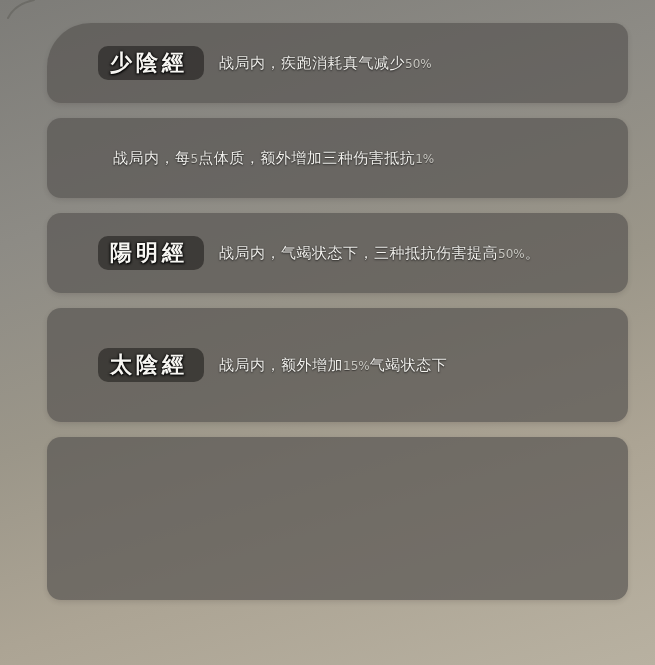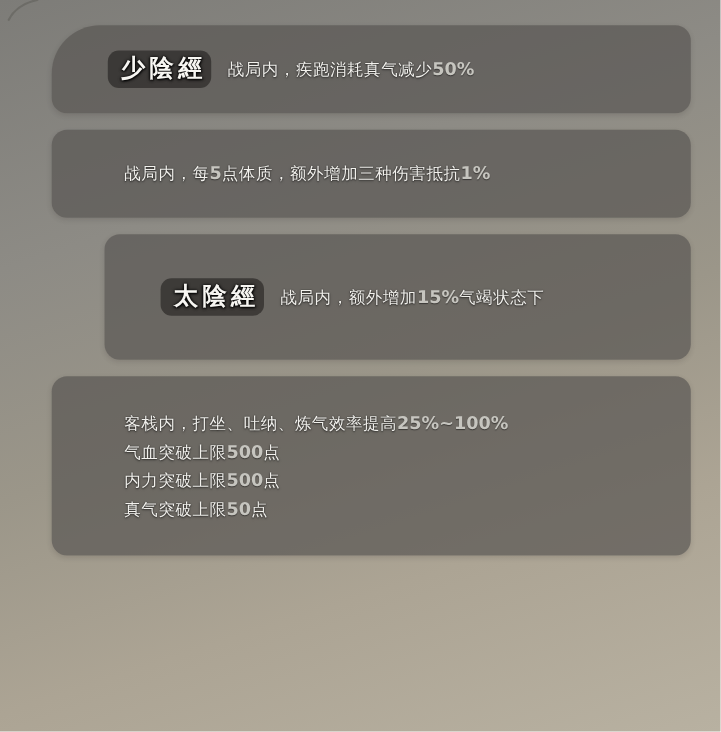--- a/index.html
+++ b/index.html
@@ -34,27 +34,27 @@
     box-sizing: border-box;
     min-height: 80px;
     background: rgba(88, 86, 82, 0.70);
     border-radius: 14px;
     display: flex;
     align-items: center;
     padding-left: 51px;
     box-shadow: 0 2px 5px rgba(40, 38, 34, 0.14);
   }
   .panel-1 { border-top-left-radius: 44px; }
-  .panel-5 { min-height: 114px; margin-left: 48px; }
+  .panel-5 { min-height: 114px; }
   .panel-6 { min-height: 163px; }
   .pill {
     flex: 0 0 auto;
     background: rgba(25, 24, 22, 0.55);
     border-radius: 10px;
-    padding: 3px 4px 5px 12px;
+    padding: 3px 16px 5px 12px;
     min-width: 60px;
     text-align: center;
     color: #f7f6f2;
     font-family: "DejaVu Serif", serif;
     font-weight: bold;
     font-size: 22px;
     line-height: 26px;
     letter-spacing: 4px;
     white-space: nowrap;
     text-shadow: 0 0 3px rgba(0,0,0,0.95), 1px 1px 2px rgba(0,0,0,0.85), -1px 1px 2px rgba(0,0,0,0.6);
@@ -64,24 +64,23 @@
     margin-left: 15px;
     font-size: 15px;
     line-height: 25px;
     color: #f2f1ed;
     text-shadow: 0 1px 2px rgba(0,0,0,0.6), 0 0 1px rgba(0,0,0,0.75);
     letter-spacing: 0.5px;
   }
   .num {
     color: #c6c5bf;
     font-family: "DejaVu Sans", sans-serif;
-    font-size: 16px;
+    font-size: 12px;
     letter-spacing: 0;
     text-shadow: 0 1px 1px rgba(0,0,0,0.45);
-    font-weight: bold;
   }
 </style>
 </head>
 <body>
 
 <svg id="brush-stroke" width="60" height="40" viewBox="0 0 60 40">
   <path d="M 34 0 Q 15 4 8 18" fill="none" stroke="rgba(70,68,62,0.30)" stroke-width="2" stroke-linecap="round"></path>
 </svg>
 
 <div id="panel-list">
@@ -89,27 +88,27 @@
       <div class="pill">少陰經</div>
       <div class="desc">
         <div class="line"><span class="zh">战局内，疾跑消耗真气减少</span><span class="num">50%</span></div>
       </div>
     </div>
     <div class="panel panel-2">
       <div class="desc">
         <div class="line"><span class="zh">战局内，每</span><span class="num">5</span><span class="zh">点体质，额外增加三种伤害抵抗</span><span class="num">1%</span></div>
       </div>
     </div>
+    <div class="panel panel-4">
+      <div class="pill">陽明經</div>
+      <div class="desc">
+        <div class="line"><span class="zh">战局内，气竭状态下，三种抵抗伤害提高</span><span class="num">50%</span><span class="zh">。</span></div>
+      </div>
+    </div>
     <div class="panel panel-5">
       <div class="pill">太陰經</div>
       <div class="desc">
         <div class="line"><span class="zh">战局内，额外增加</span><span class="num">15%</span><span class="zh">气竭状态下</span></div>
       </div>
     </div>
     <div class="panel panel-6">
-      <div class="desc">
-        <div class="line"><span class="zh">客栈内，打坐、吐纳、炼气效率提高</span><span class="num">25%~100%</span></div>
-        <div class="line"><span class="zh">气血突破上限</span><span class="num">500</span><span class="zh">点</span></div>
-        <div class="line"><span class="zh">内力突破上限</span><span class="num">500</span><span class="zh">点</span></div>
-        <div class="line"><span class="zh">真气突破上限</span><span class="num">50</span><span class="zh">点</span></div>
-      </div>
     </div>
   </div>
 
 </body></html>

